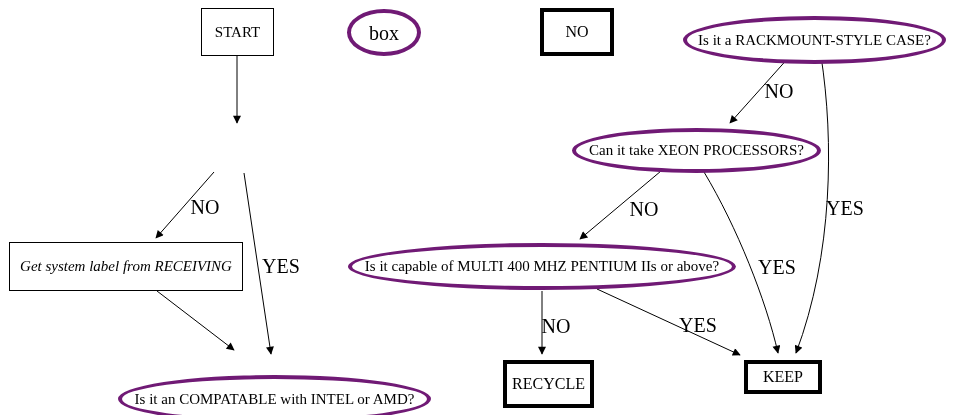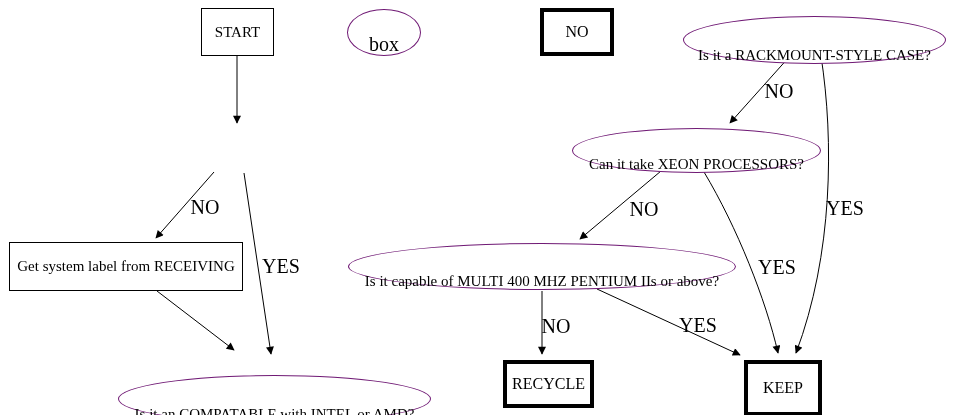--- a/index.html
+++ b/index.html
@@ -40,23 +40,22 @@
     line-height: 1.1;
     white-space: nowrap;
   }
   .rect {
     border: 1px solid #000000;
   }
   .rect-bold {
     border: 4px solid #000000;
   }
   .ellipse {
-    border: 1px solid #701a75;
+    border: 4px solid #701a75;
     border-radius: 50%;
-    align-items: flex-end;
   }
   .fs-box   { font-size: 20px; }
   .fs-term  { font-size: 16px; }
   .edge-label {
     position: absolute;
     transform: translate(-50%, -50%);
     font-size: 20px;
     white-space: nowrap;
   }
 </style>
@@ -97,37 +96,37 @@
 
   <div class="node ellipse" style="left:683px; top:16px; width:263px; height:48px;">
     <span>Is it a RACKMOUNT-STYLE CASE?</span>
   </div>
 
 
   <div class="node ellipse" style="left:572px; top:128px; width:249px; height:45px;">
     <span>Can it take XEON PROCESSORS?</span>
   </div>
 
-  <div class="node rect" style="left:9px; top:242px; width:234px; height:49px;">
+  <div class="node rect" style="left:9px; top:242px; width:234px; height:49px;font-style:italic;">
     <span>Get system label from RECEIVING</span>
   </div>
 
   <div class="node ellipse" style="left:348px; top:243px; width:388px; height:47px;">
     <span>Is it capable of MULTI 400 MHZ PENTIUM IIs or above?</span>
   </div>
 
   <div class="node ellipse" style="left:118px; top:375px; width:313px; height:48px;">
     <span>Is it an COMPATABLE with INTEL or AMD?</span>
   </div>
 
   <div class="node rect-bold fs-term" style="left:497px; top:360px; width:91px; height:48px;margin-left:6px;">
     <span>RECYCLE</span>
   </div>
 
-  <div class="node rect-bold fs-term" style="left:744px; top:360px; width:78px; height:56px;">
+  <div class="node rect-bold fs-term" style="left:744px; top:360px; width:78px; height:34px;">
     <span>KEEP</span>
   </div>
 
   <div class="edge-label" style="left:205px; top:207px;">NO</div>
   <div class="edge-label" style="left:281px; top:266px;">YES</div>
   <div class="edge-label" style="left:779px; top:91px;">NO</div>
   <div class="edge-label" style="left:845px; top:208px;">YES</div>
   <div class="edge-label" style="left:644px; top:209px;">NO</div>
   <div class="edge-label" style="left:777px; top:267px;">YES</div>
   <div class="edge-label" style="left:556px; top:326px;">NO</div>

